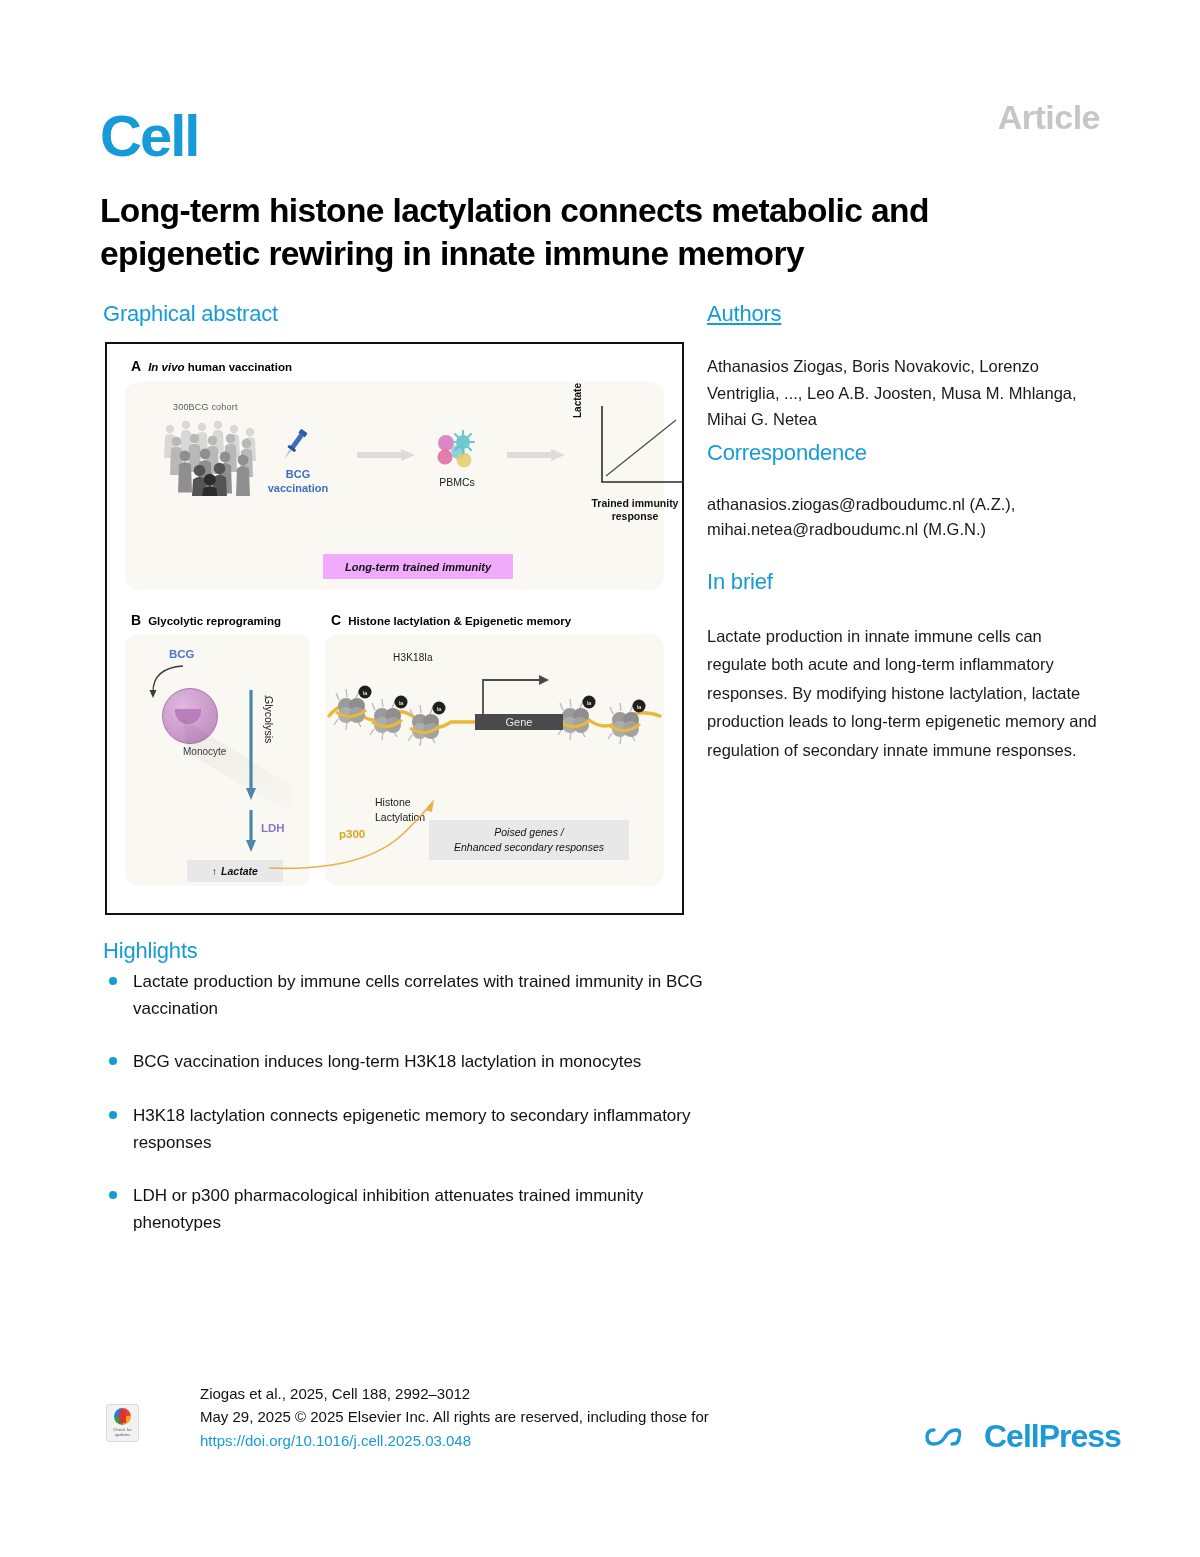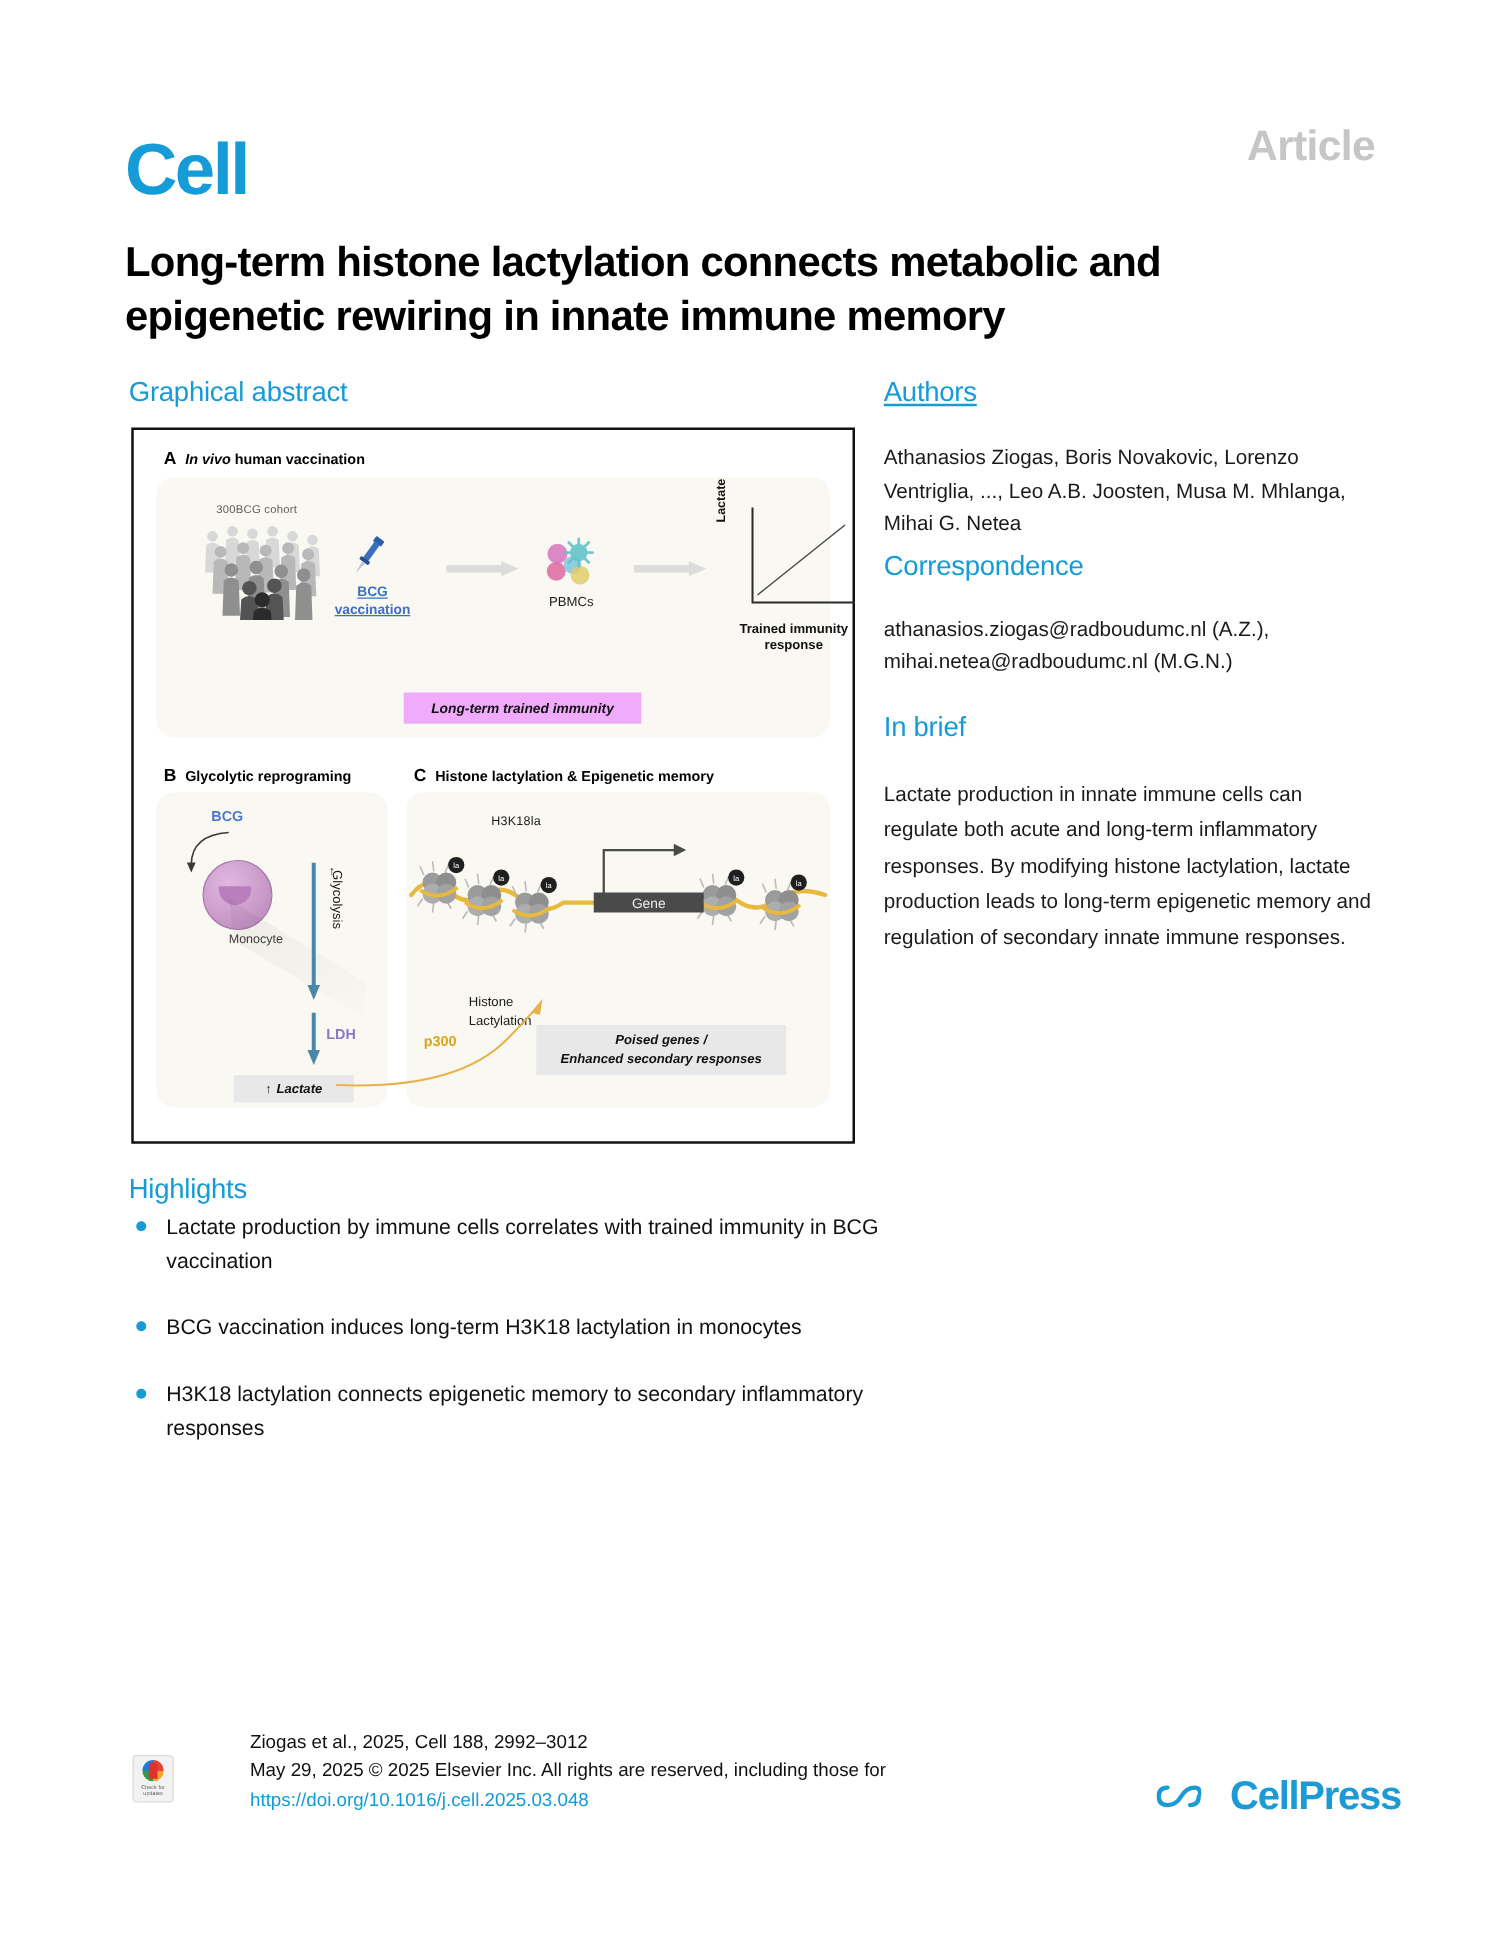--- a/index.html
+++ b/index.html
@@ -88,21 +88,21 @@
   }
 
   
   #pA-head{position:absolute;left:24px;top:14px;display:flex;align-items:baseline;gap:7px;}
   #pA-card{left:18px;top:38px;width:539px;height:208px;}
 
   #cohort-label{position:absolute;left:48px;top:20px;font-size:9px;color:#5c5c5c;letter-spacing:0.2px;}
   #crowd{position:absolute;left:38px;top:36px;width:108px;height:78px;}
   #syringe{position:absolute;left:152px;top:42px;width:36px;height:40px;}
   #bcg-vax{position:absolute;left:130px;top:86px;width:86px;text-align:center;
-    font-size:11px;font-weight:bold;color:#3F6FBF;line-height:1.25;text-decoration:underline;}
+    font-size:11px;font-weight:bold;color:#3F6FBF;line-height:1.25;}
   #arrow1{position:absolute;left:232px;top:66px;width:62px;height:14px;}
   #pbmc{position:absolute;left:308px;top:48px;width:48px;height:40px;}
   #pbmc-label{position:absolute;left:300px;top:94px;width:64px;text-align:center;
     font-size:10.5px;color:#1a1a1a;}
   #arrow2{position:absolute;left:382px;top:66px;width:62px;height:14px;}
   #miniplot{position:absolute;left:455px;top:20px;width:106px;height:92px;}
   #lactate-lab{position:absolute;left:447px;top:36px;font-size:10px;font-weight:bold;
     color:#111;transform:rotate(-90deg);transform-origin:left top;white-space:nowrap;}
   #tir-lab{position:absolute;left:455px;top:115px;width:110px;text-align:center;
     font-size:10.5px;font-weight:bold;color:#111;line-height:1.2;}
@@ -137,21 +137,21 @@
 
   
   #pC-head{position:absolute;left:224px;top:268px;display:flex;align-items:baseline;gap:7px;}
   #pC-card{left:218px;top:290px;width:339px;height:252px;}
   #h3k18-lab{position:absolute;left:68px;top:18px;font-size:10px;color:#1a1a1a;letter-spacing:0.2px;}
   #nucleo-svg{position:absolute;left:0px;top:30px;width:339px;height:90px;}
   #histone-lab{position:absolute;left:50px;top:128px;font-size:10.5px;color:#1a1a1a;line-height:1.4;margin-top:33px;}
   #p300-lab{position:absolute;left:14px;top:194px;font-size:11.5px;font-weight:bold;color:#D9A51E;}
   #poised-box{position:absolute;left:104px;top:186px;width:200px;height:40px;background:#e8e8e8;
     display:flex;flex-direction:column;align-items:center;justify-content:center;}
-  #poised-box span{font-size:10.5px;font-style:italic;font-weight:bold;color:#111;line-height:1.45;}
+  #poised-box span{font-size:10.5px;font-style:italic;font-weight:normal;color:#111;line-height:1.45;}
   #p300-arrow{position:absolute;left:150px;top:786px;width:230px;height:90px;pointer-events:none;}
 </style>
 </head>
 <body>
 
 <div class="page">
 
   <div class="article-kicker">Article</div>
   <div class="cell-logo">Cell</div>
   <div class="paper-title">Long-term histone lactylation connects metabolic and epigenetic rewiring in innate immune memory</div>
@@ -477,20 +477,24 @@
       <span>Lactate production by immune cells correlates with trained immunity in BCG vaccination</span>
     </div>
     <div class="hl-item">
       <span class="hl-bullet"></span>
       <span>BCG vaccination induces long-term H3K18 lactylation in monocytes</span>
     </div>
     <div class="hl-item">
       <span class="hl-bullet"></span>
       <span>H3K18 lactylation connects epigenetic memory to secondary inflammatory responses</span>
     </div>
+    <div class="hl-item">
+      <span class="hl-bullet"></span>
+      <span>LDH or p300 pharmacological inhibition attenuates trained immunity phenotypes</span>
+    </div>
   </div>
 
   <div class="sec-head" id="authors-head">Authors</div>
   <div class="r-text" id="authors-body">Athanasios Ziogas, Boris Novakovic, Lorenzo Ventriglia, ..., Leo A.B. Joosten, Musa M. Mhlanga, Mihai G. Netea</div>
 
   <div class="sec-head" id="corr-head">Correspondence</div>
   <div class="r-text" id="corr-body">athanasios.ziogas@radboudumc.nl (A.Z.), mihai.netea@radboudumc.nl (M.G.N.)</div>
 
   <div class="sec-head" id="brief-head">In brief</div>
   <div class="r-text" id="brief-body">Lactate production in innate immune cells can regulate both acute and long-term inflammatory responses. By modifying histone lactylation, lactate production leads to long-term epigenetic memory and regulation of secondary innate immune responses.</div>

